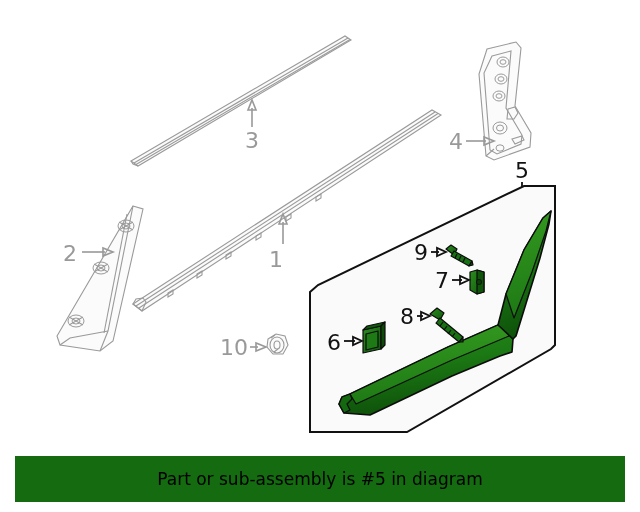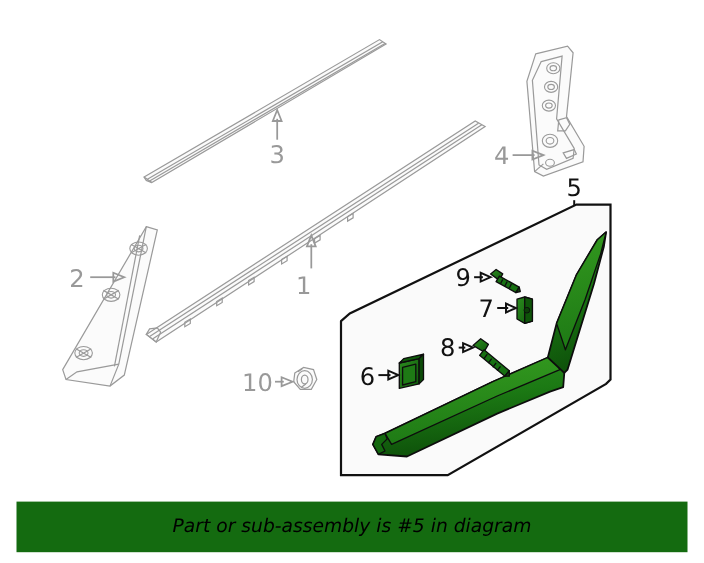--- a/index.html
+++ b/index.html
@@ -86,21 +86,20 @@
     align-items: center;
     justify-content: center;
     box-sizing: border-box;
   }
   #banner .banner-line {
     color: #000000;
     font-size: 17px;
     line-height: 21px;
     font-family: "DejaVu Sans", "Liberation Sans", sans-serif;
     white-space: nowrap;
-    font-style: italic;
   }
 </style>
 </head>
 <body>
 
 <div id="diagram-root">
 
   <svg id="parts-svg" viewBox="0 0 640 512">
     <defs>
       <linearGradient id="gradRocker" x1="0" y1="0" x2="0.2" y2="1">

